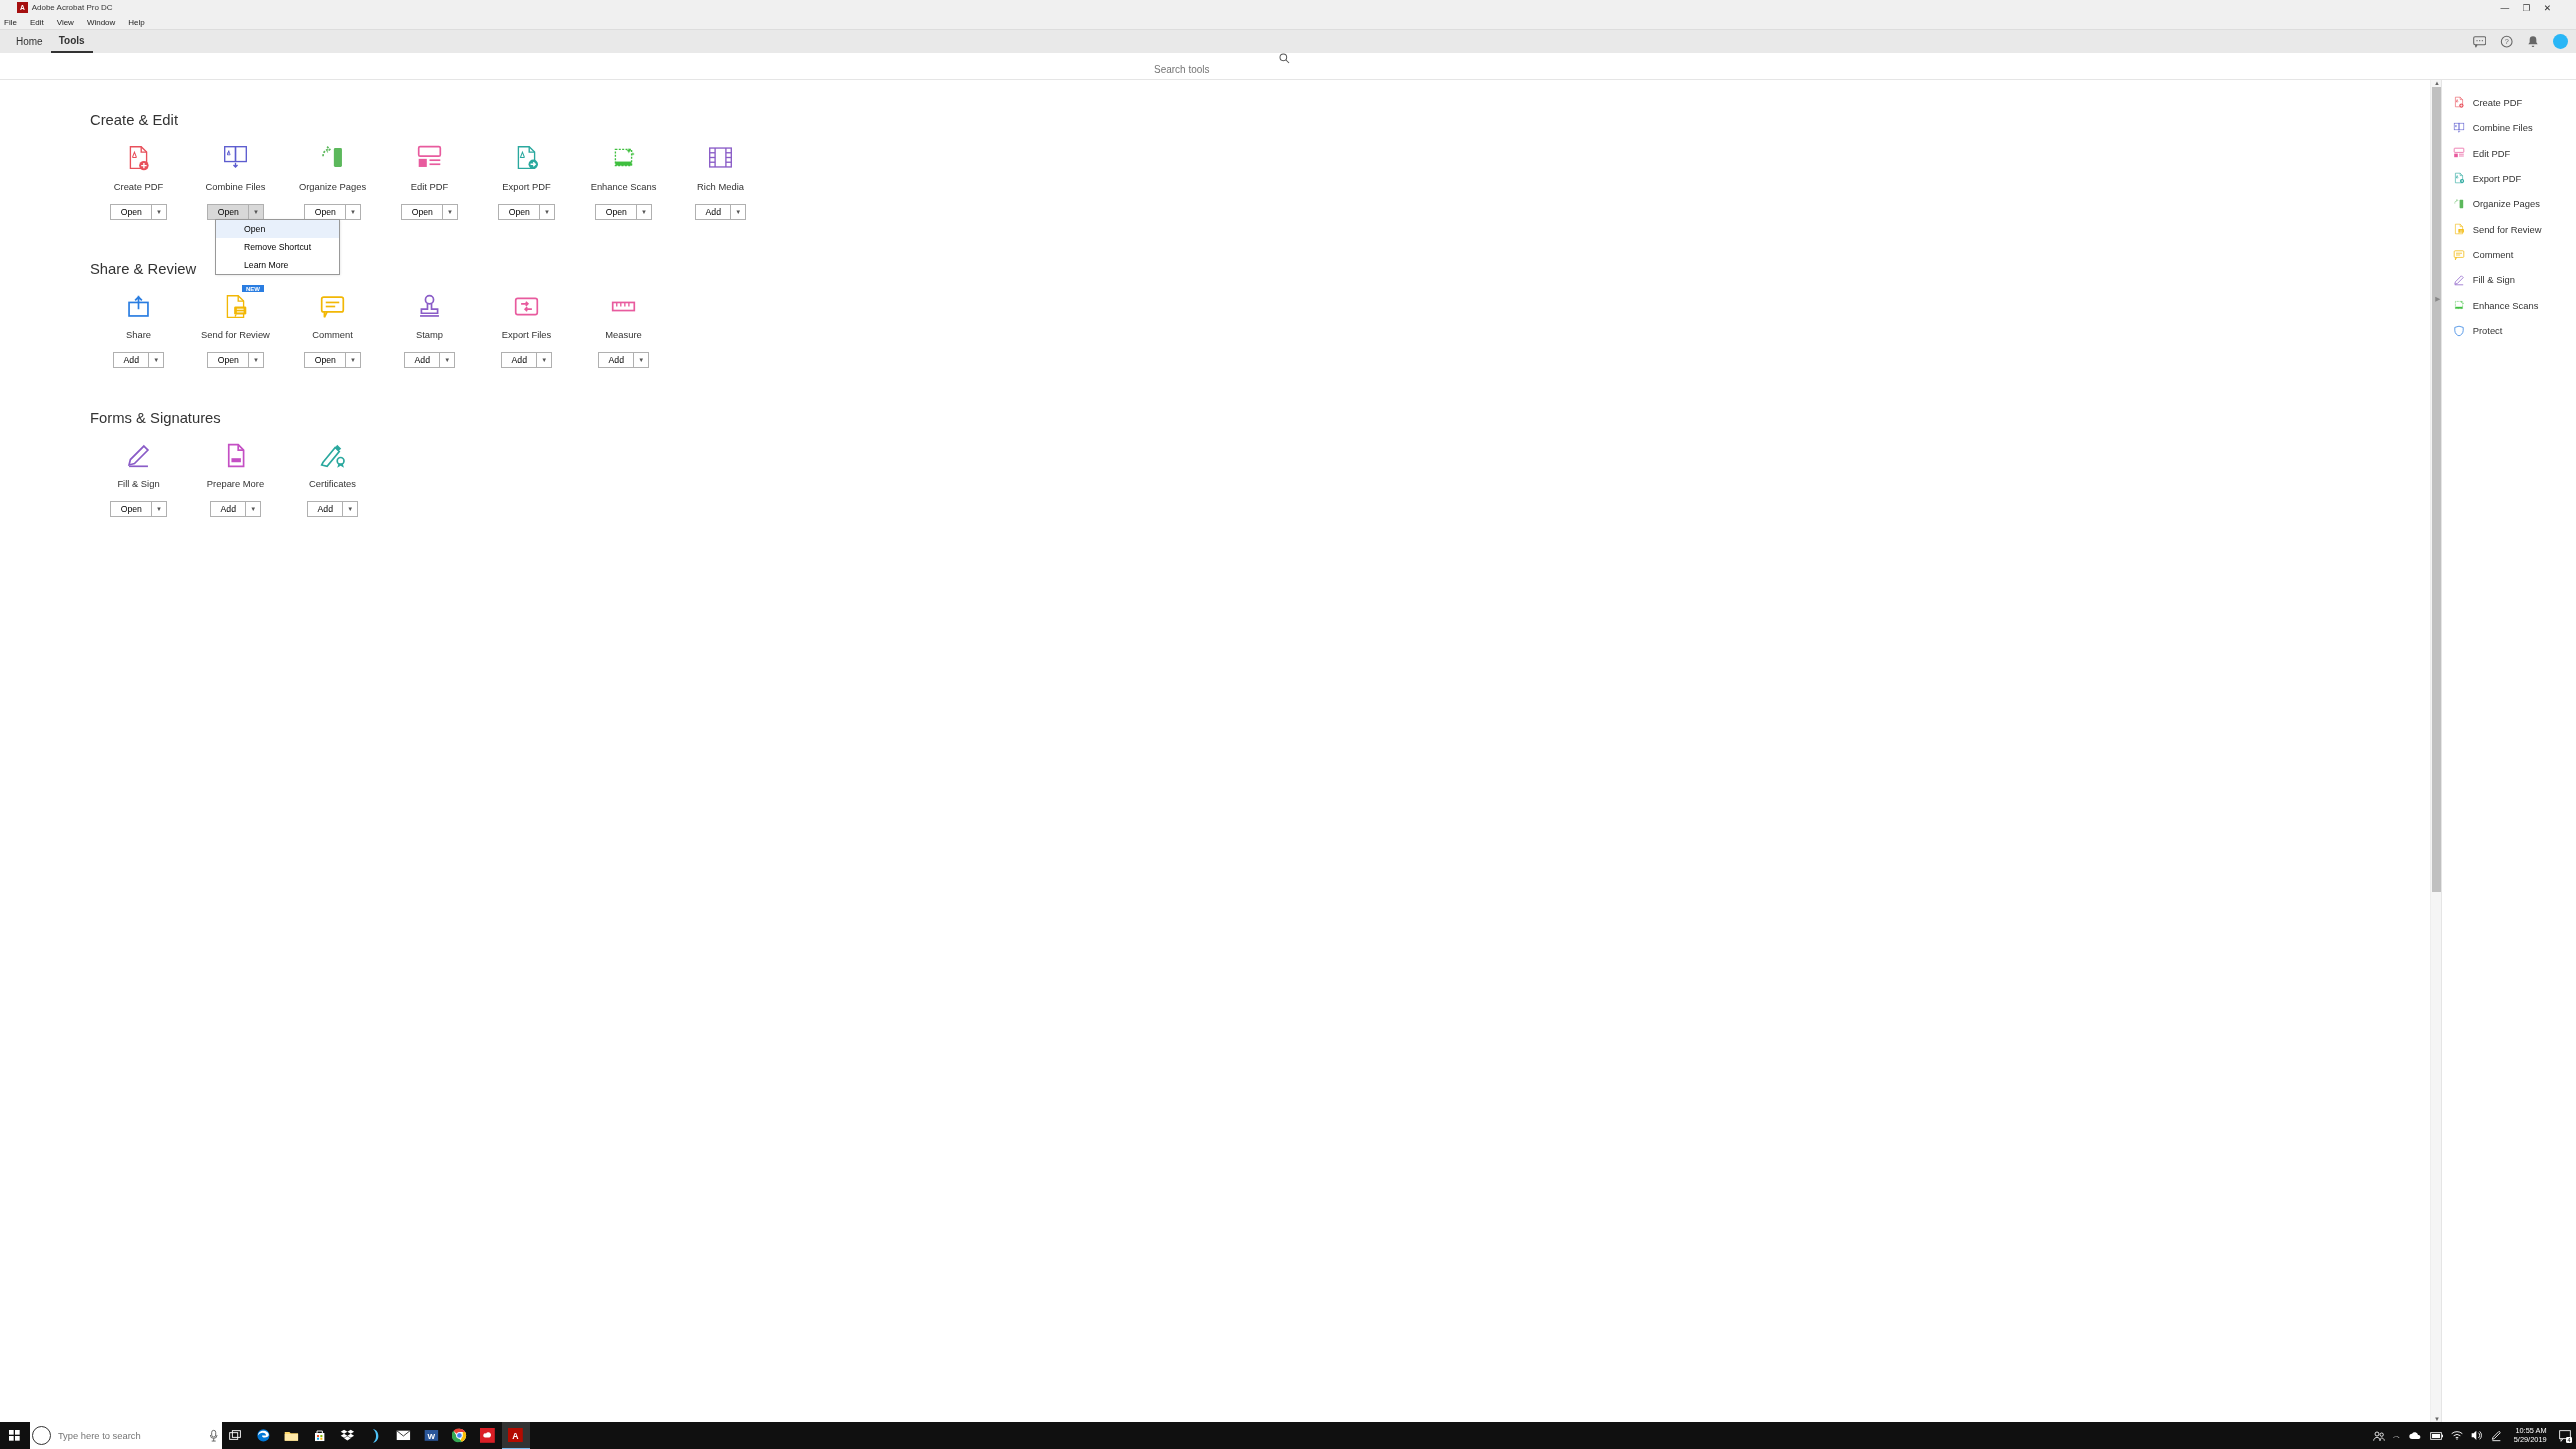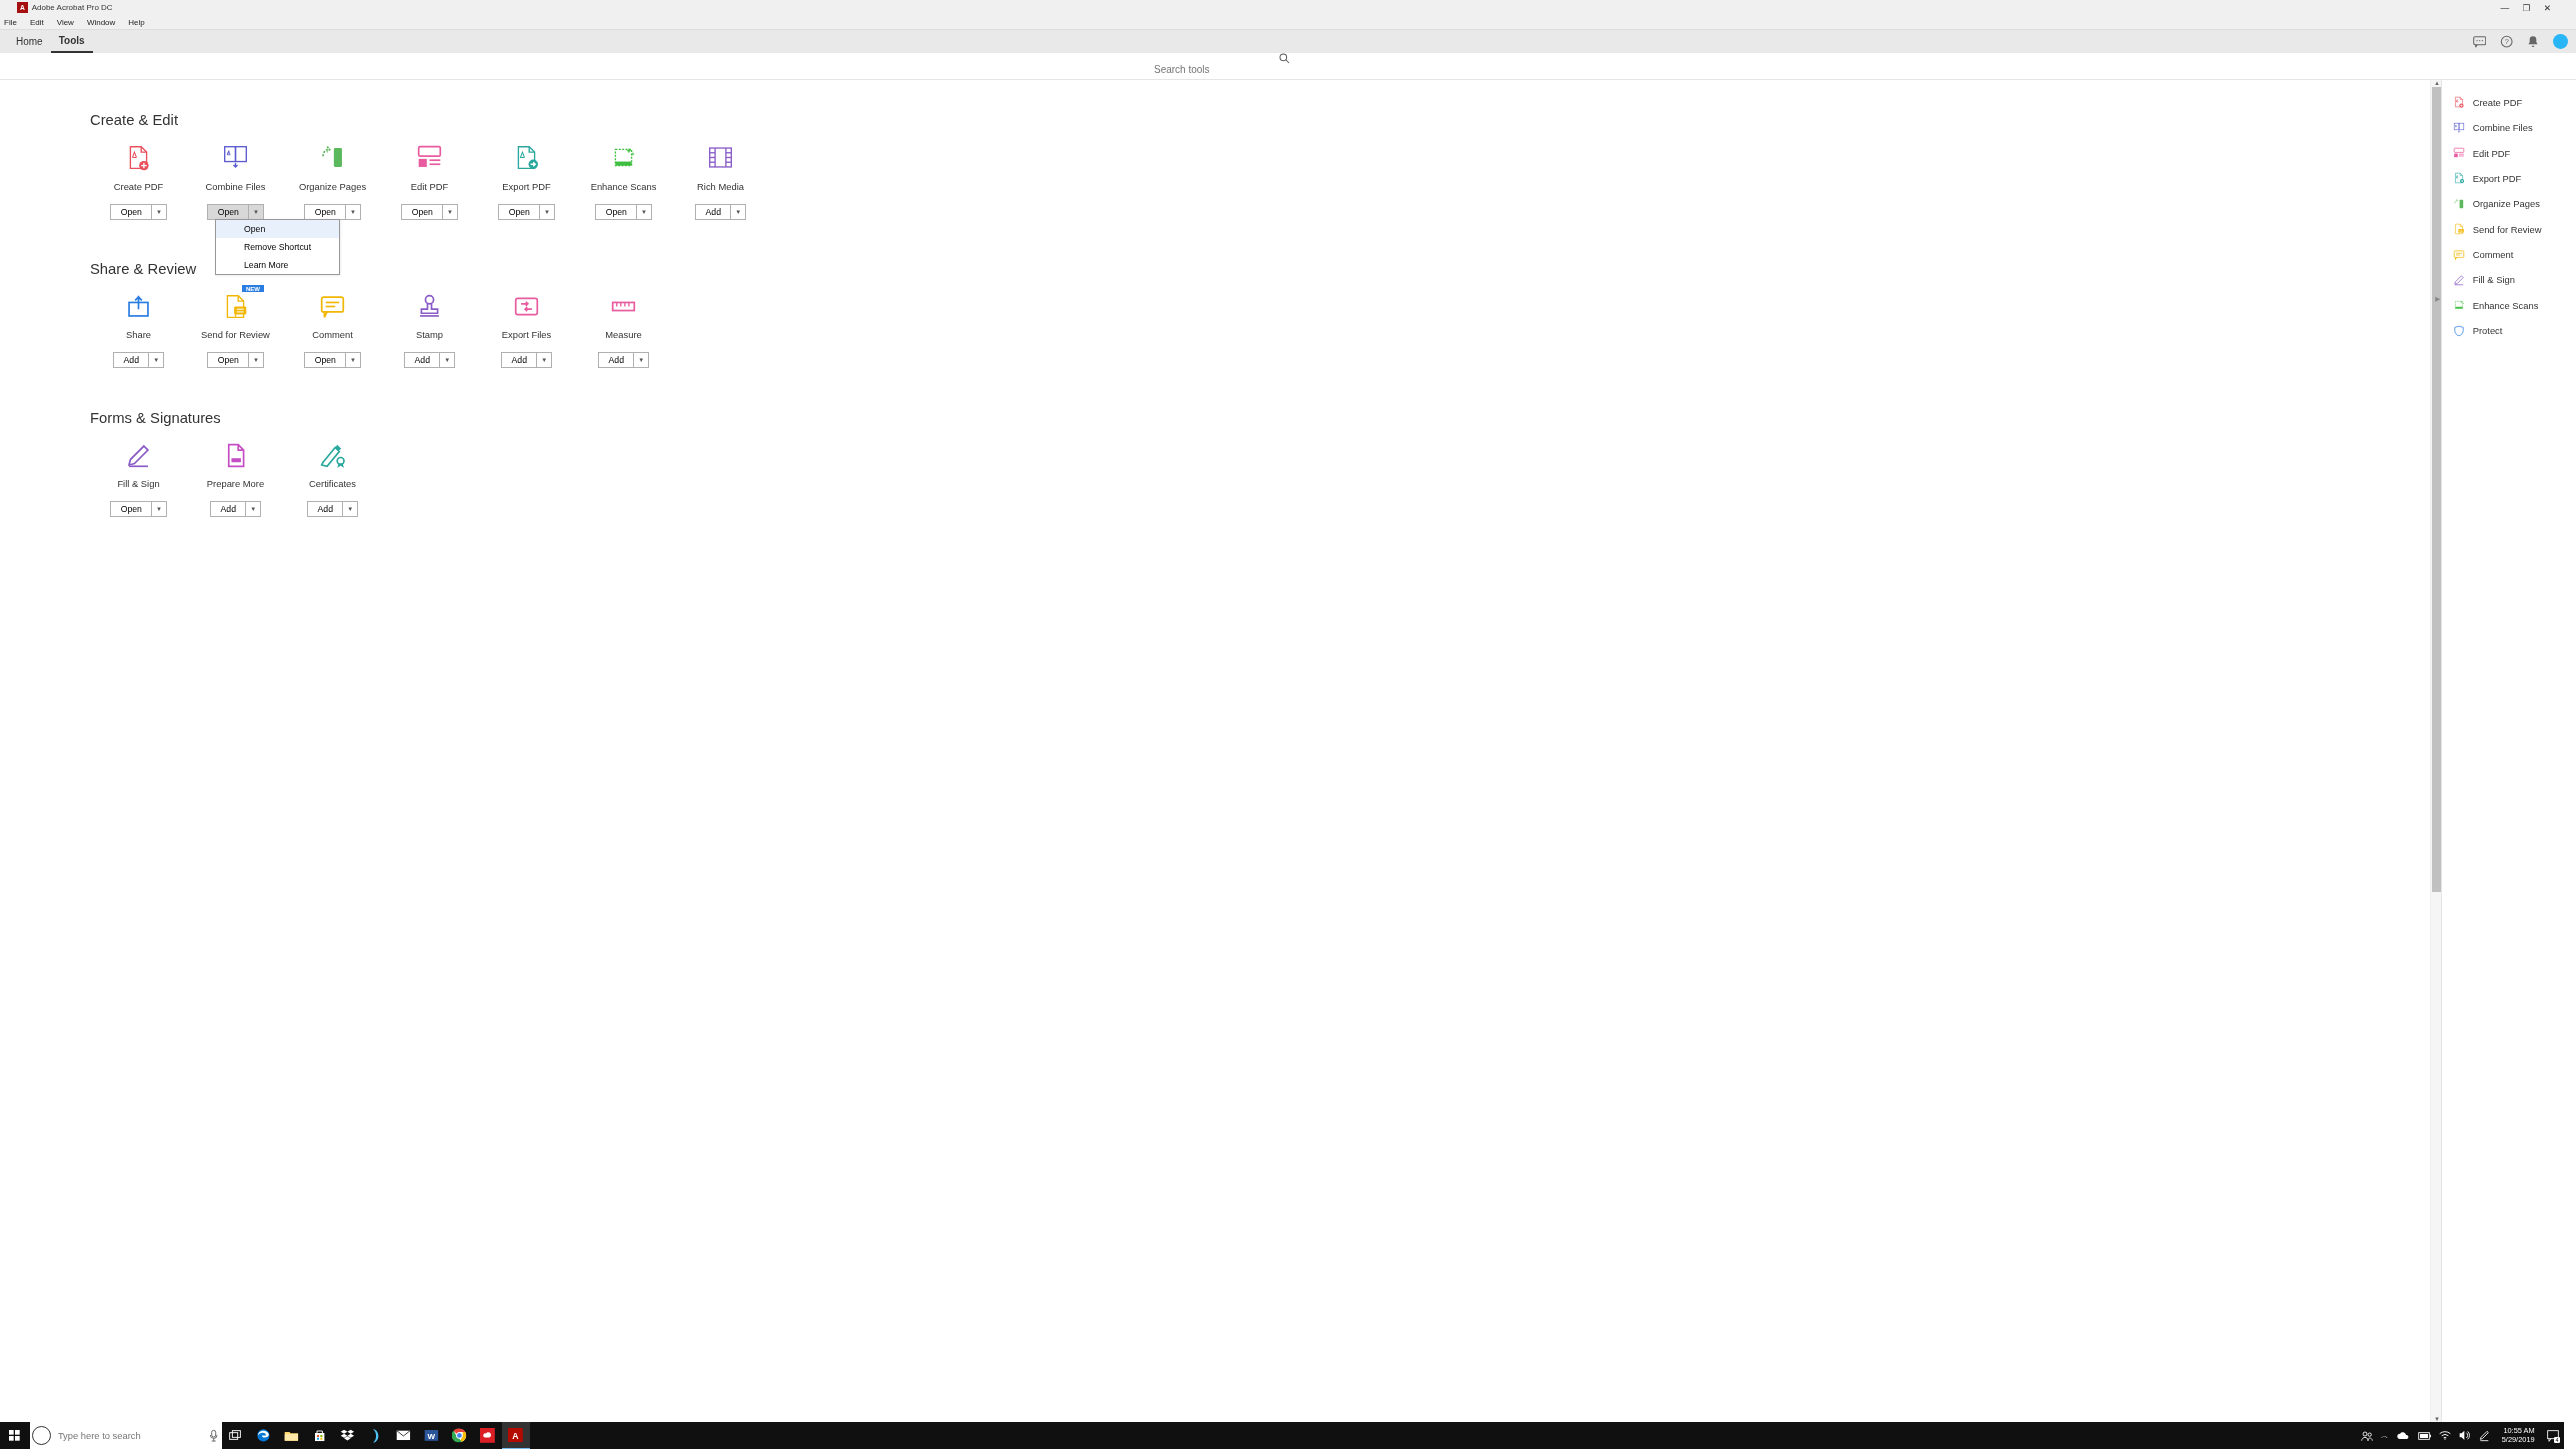--- a/index.html
+++ b/index.html
@@ -56,21 +56,21 @@
 .dropdown .dd-item { padding: 4px 8px 4px 28px; font-size: 8.7px; cursor: pointer; }
 .dropdown .dd-item.hover { background: #e8f0fb; }
 
 
 .right-panel { width: 134px; padding: 9.4px 6.7px; position: relative; }
 .rp-item { display: flex; align-items: center; gap: 8px; padding: 6.7px 4px; font-size: 9.4px; color: #333; cursor: pointer; }
 .rp-icon { width: 12px; height: 12px; display: flex; align-items: center; justify-content: center; }
 .rp-toggle { position: absolute; left: -6.7px; top: 215px; color: #888; cursor: pointer; font-size: 6.7px; }
 
 
-.taskbar { height: 27px; background: #101010; display: flex; align-items: center; color: #fff; font-size: 8.7px; position: fixed; bottom: 0; left: 0; right: 12px; }
+.taskbar { height: 27px; background: #101010; display: flex; align-items: center; color: #fff; font-size: 8.7px; position: fixed; bottom: 0; left: 0; right: 0; }
 .taskbar .start { width: 29.5px; height: 100%; display: flex; align-items: center; justify-content: center; }
 .taskbar .search-pill { background: #fff; color: #555; height: 27px; width: 192px; display: flex; align-items: center; padding: 0 2.7px 0 2.7px; }
 .taskbar .search-pill .cortana { width: 19px; height: 19px; border: 1.3px solid #333; border-radius: 50%; margin-right: 6.7px; }
 .taskbar .search-pill input { border: none; outline: none; font-size: 9.4px; flex: 1; }
 .taskbar .tb-icons { display: flex; height: 100%; }
 .taskbar .tb-icon { width: 28px; height: 100%; display: flex; align-items: center; justify-content: center; cursor: pointer; }
 .taskbar .tb-icon.active { background: #333; border-bottom: 1.3px solid #76b9ed; }
 .taskbar .tray { margin-left: auto; display: flex; align-items: center; gap: 8px; padding-right: 5.4px; height: 100%; }
 .taskbar .clock { text-align: right; font-size: 7.4px; line-height: 8.7px; padding: 0 4px; }
 

